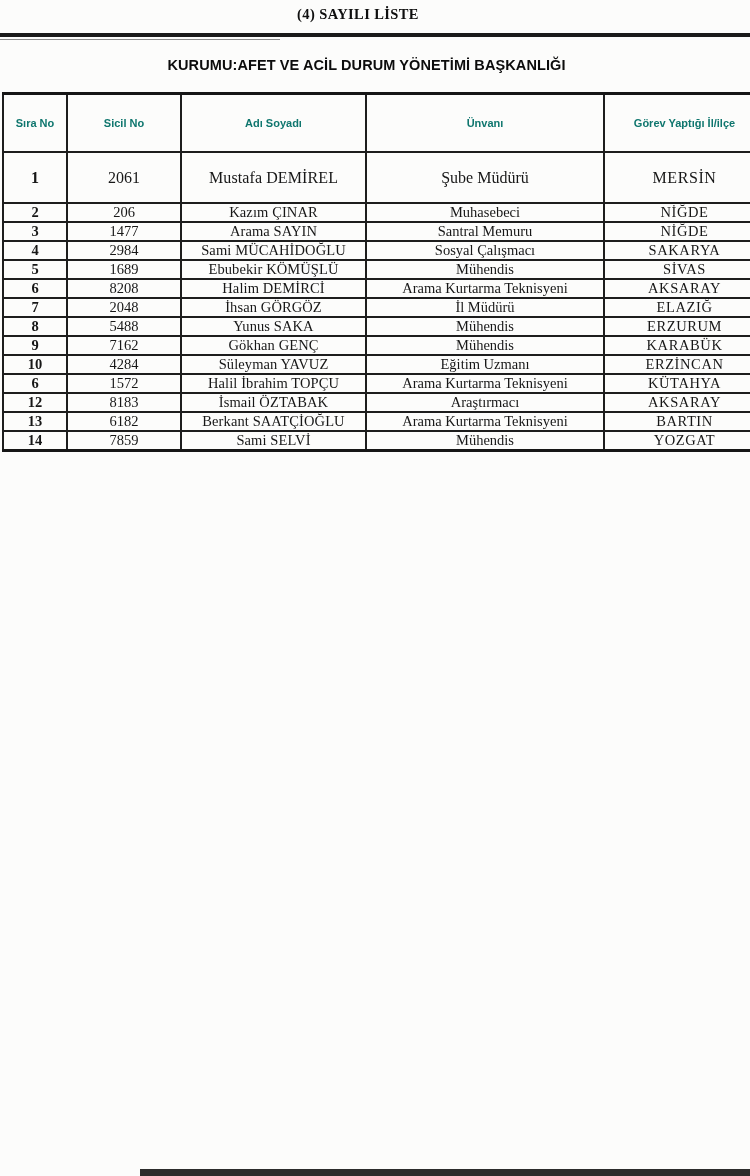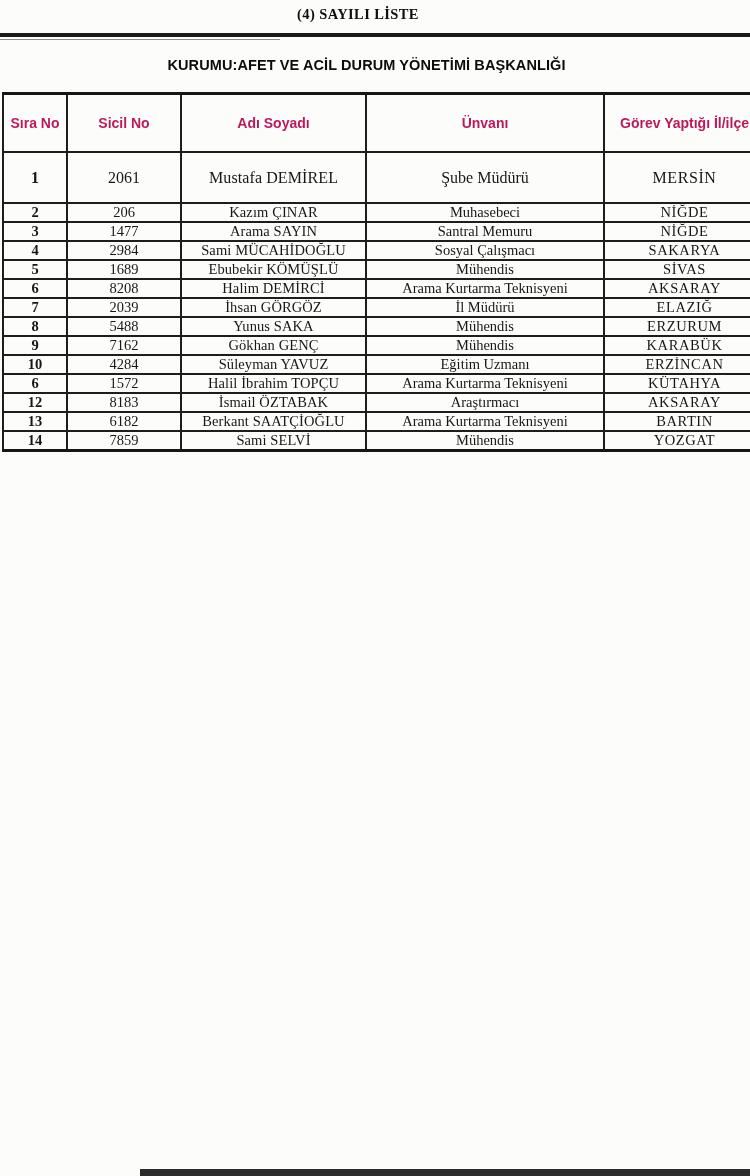--- a/index.html
+++ b/index.html
@@ -56,22 +56,22 @@
     padding: 0 2px;
     text-align: center;
     vertical-align: middle;
     overflow: hidden;
     white-space: nowrap;
   }
   .list-table thead th {
     height: 56px;
     font-family: "Liberation Sans", sans-serif;
     font-weight: bold;
-    font-size: 14px;
-    color: #be185d;
+    font-size: 11px;
+    color: #0f766e;
   }
   .list-table td {
     font-family: "Liberation Serif", serif;
     font-size: 14.5px;
     color: #171717;
   }
   .list-table tr.data-row { height: 19px; }
   .list-table tr.first-data-row { height: 51px; }
   .list-table tr.first-data-row td { font-size: 16px; }
   .cell-sira { font-weight: bold; font-size: 14px; }
@@ -149,21 +149,21 @@
       </tr>
       <tr class="data-row">
         <td class="cell-sira">6</td>
         <td class="cell-sicil">8208</td>
         <td class="cell-name">Halim DEMİRCİ</td>
         <td class="cell-unvan">Arama Kurtarma Teknisyeni</td>
         <td class="cell-city">AKSARAY</td>
       </tr>
       <tr class="data-row">
         <td class="cell-sira">7</td>
-        <td class="cell-sicil">2039</td>
+        <td class="cell-sicil">2048</td>
         <td class="cell-name">İhsan GÖRGÖZ</td>
         <td class="cell-unvan">İl Müdürü</td>
         <td class="cell-city">ELAZIĞ</td>
       </tr>
       <tr class="data-row">
         <td class="cell-sira">8</td>
         <td class="cell-sicil">5488</td>
         <td class="cell-name">Yunus SAKA</td>
         <td class="cell-unvan">Mühendis</td>
         <td class="cell-city">ERZURUM</td>

